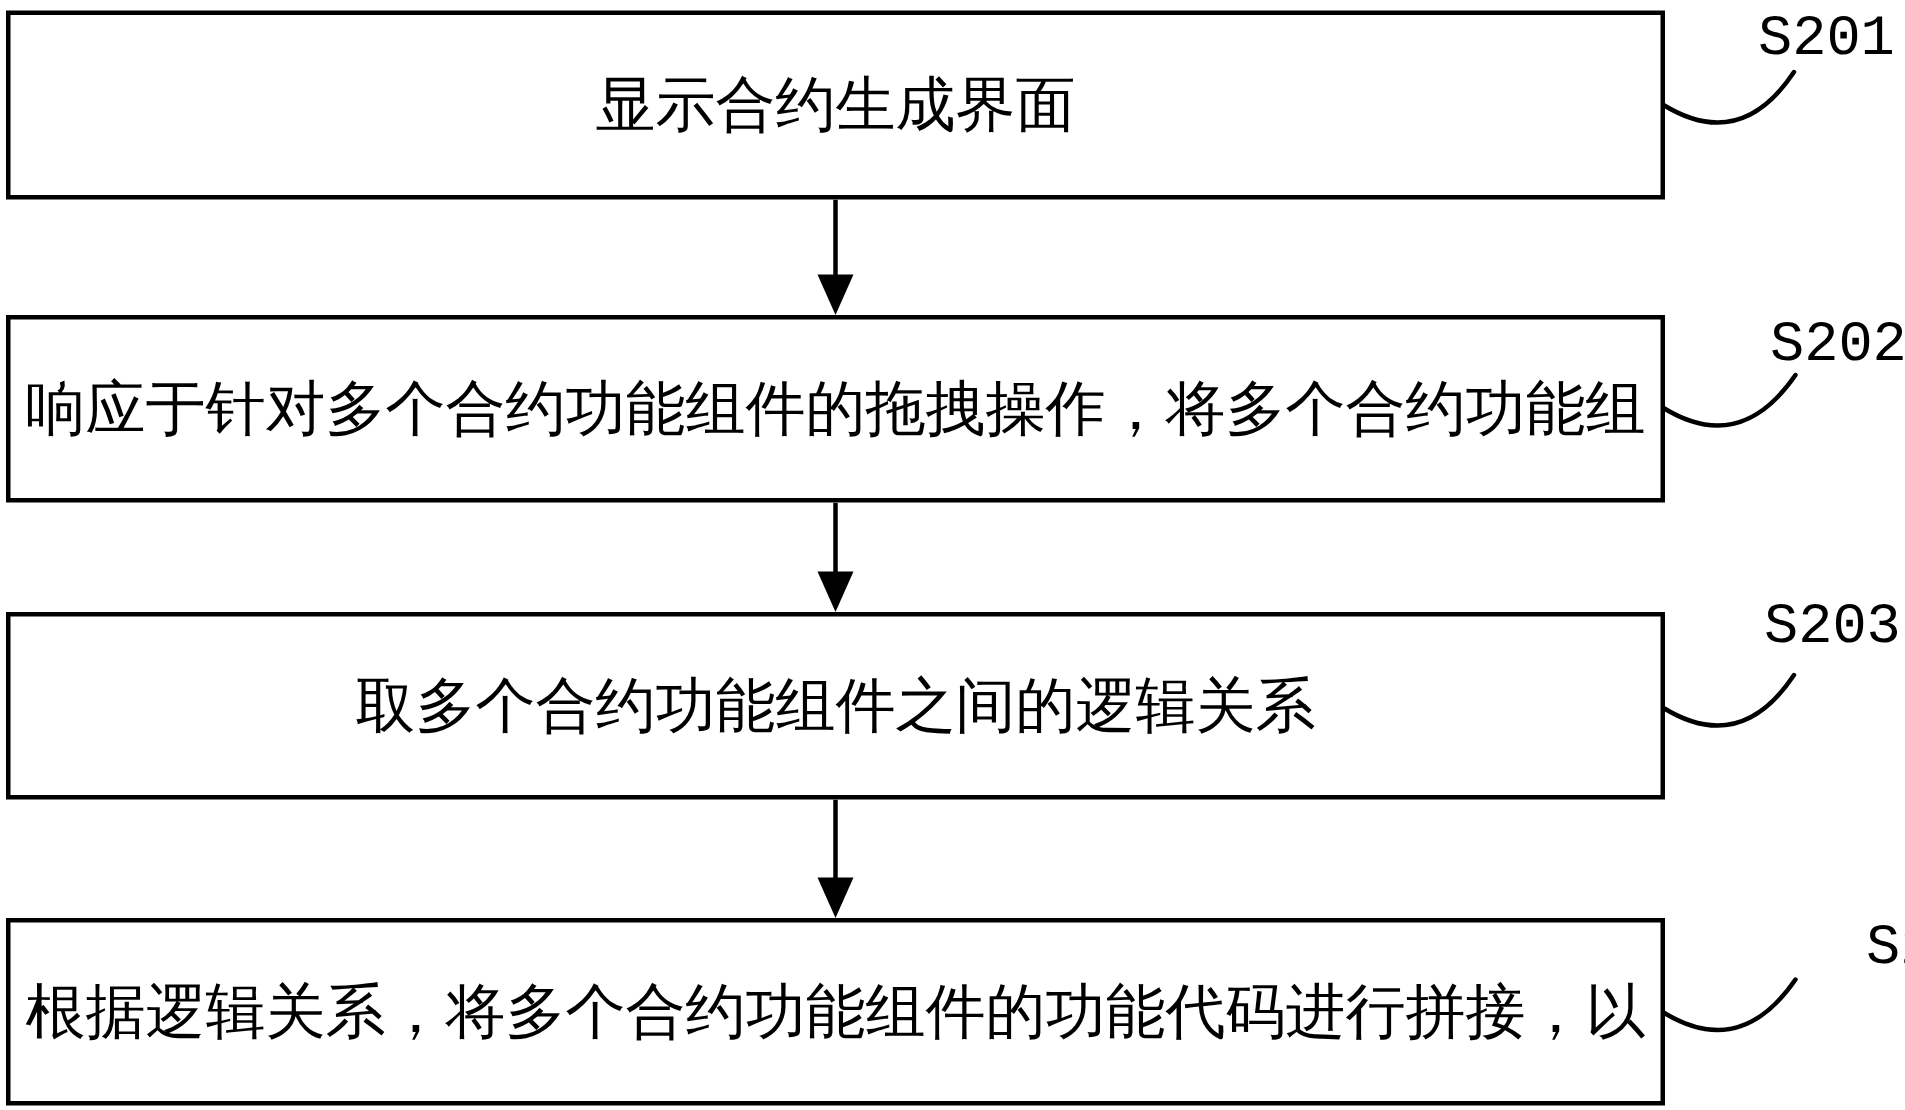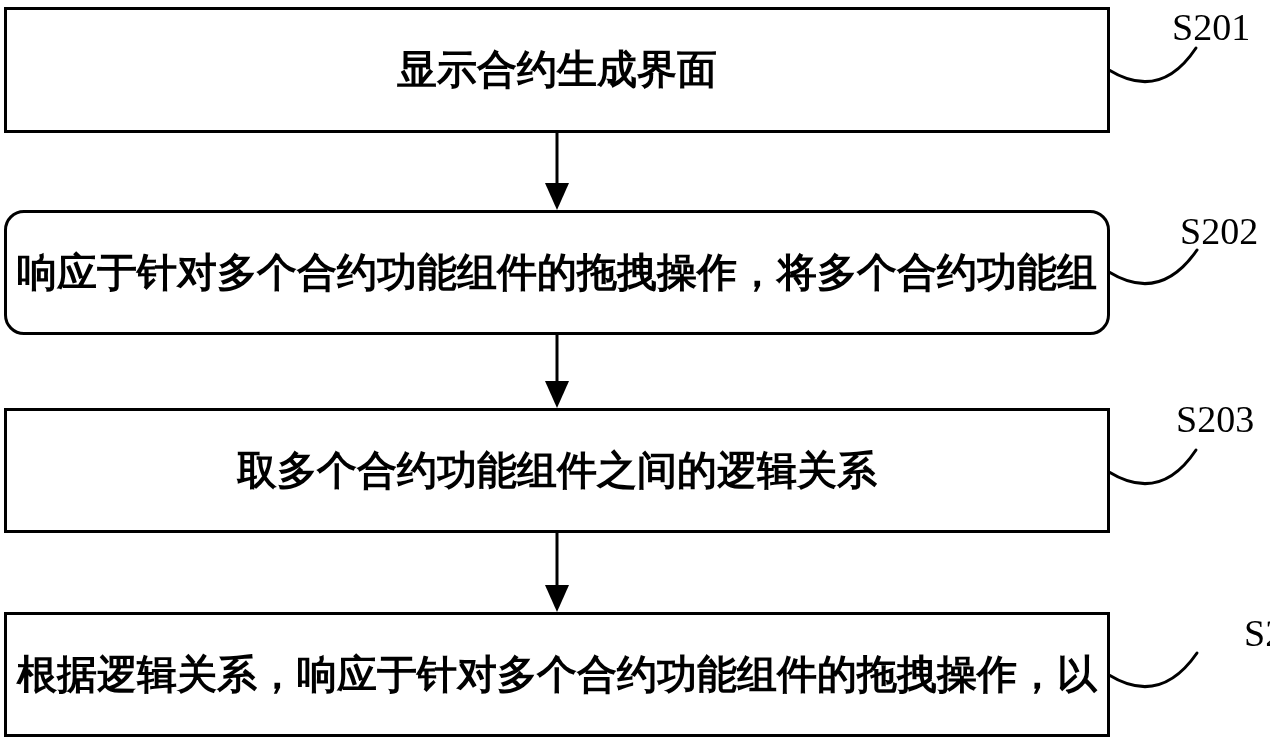--- a/index.html
+++ b/index.html
@@ -32,28 +32,28 @@
     box-sizing: content-box;
     display: flex;
     flex-direction: column;
     align-items: center;
     justify-content: center;
     text-align: center;
   }
   .step-line {
     font-family: "Liberation Serif", "DejaVu Serif", serif;
     font-size: 40px;
-    font-weight: bold;
+    font-weight: normal;
     line-height: 50px;
     color: #000000;
     white-space: nowrap;
   }
   .step-label {
     position: absolute;
-    font-family: Liberation Serif, serif;
+    font-family: Liberation Mono, monospace;
     font-size: 38px;
     font-weight: normal;
     color: #000000;
     line-height: 1;
   }
 </style>
 </head>
 <body>
 
 <div class="canvas">
@@ -78,30 +78,30 @@
     <path d="M 1109 70 C 1140 89, 1170 87, 1196 48" fill="none" stroke="#000" stroke-width="3" stroke-linecap="round"></path>
     <path d="M 1109 272 C 1140 291, 1170 289, 1197 250" fill="none" stroke="#000" stroke-width="3" stroke-linecap="round"></path>
     <path d="M 1109 472 C 1140 491, 1170 489, 1196 450" fill="none" stroke="#000" stroke-width="3" stroke-linecap="round"></path>
     <path d="M 1109 675 C 1140 694, 1170 692, 1197 653" fill="none" stroke="#000" stroke-width="3" stroke-linecap="round"></path>
   </svg>
 
   <div class="step-box" style="top:7px; height:120px;">
     <div class="step-line">显示合约生成界面</div>
   </div>
 
-  <div class="step-box" style="top:210px; height:119px;border-radius:20px;">
+  <div class="step-box" style="top:210px; height:119px;">
     <div class="step-line">响应于针对多个合约功能组件的拖拽操作，将多个合约功能组</div>
   </div>
 
   <div class="step-box" style="top:408px; height:119px;">
     <div class="step-line">取多个合约功能组件之间的逻辑关系</div>
   </div>
 
   <div class="step-box" style="top:612px; height:119px;">
-    <div class="step-line">根据逻辑关系，响应于针对多个合约功能组件的拖拽操作，以</div>
+    <div class="step-line">根据逻辑关系，将多个合约功能组件的功能代码进行拼接，以</div>
   </div>
 
   <div class="step-label" style="left:1172px; top:8px;">S201</div>
   <div class="step-label" style="left:1180px; top:212px;">S202</div>
   <div class="step-label" style="left:1176px; top:400px;">S203</div>
   <div class="step-label" style="left:1244px; top:614px;">S204</div>
 
 </div>
 
 </body></html>

